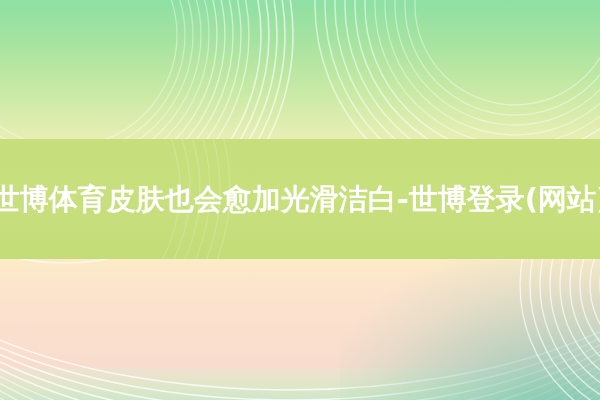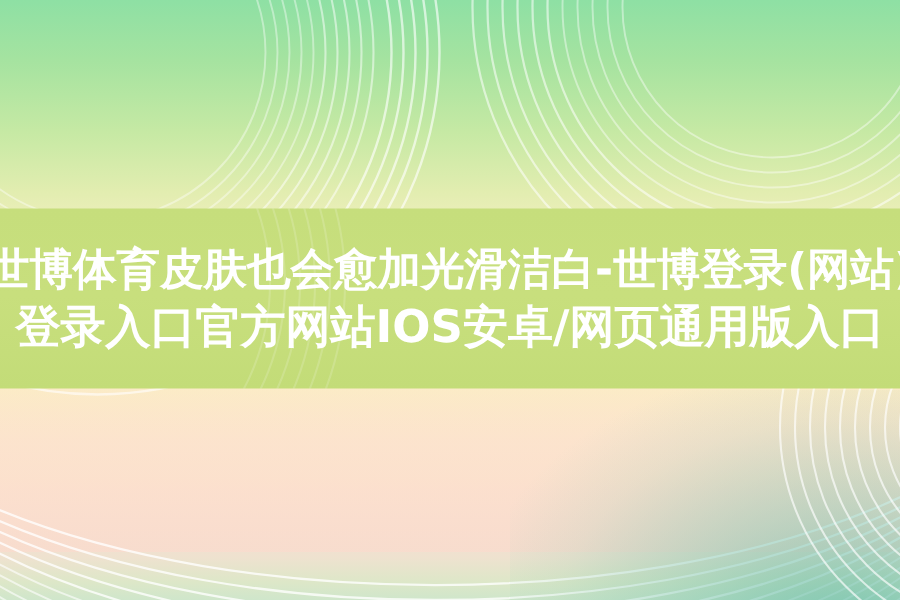--- a/index.html
+++ b/index.html
@@ -224,16 +224,15 @@
           <circle cx="150" cy="160" r="160"></circle>
           <circle cx="150" cy="160" r="170"></circle>
           <circle cx="150" cy="160" r="180"></circle>
           <circle cx="150" cy="160" r="190"></circle>
           <circle cx="150" cy="160" r="200"></circle>
         </g>
       </svg>
     </div>
 
     <div class="title-line" id="title-line-1">世博体育皮肤也会愈加光滑洁白-世博登录(网站)</div>
-    <div class="title-line" id="title-line-2">登录入口官方网站IOS安卓/网页通用版入口</div>
   </div>
 
 </div>
 
 </body></html>

